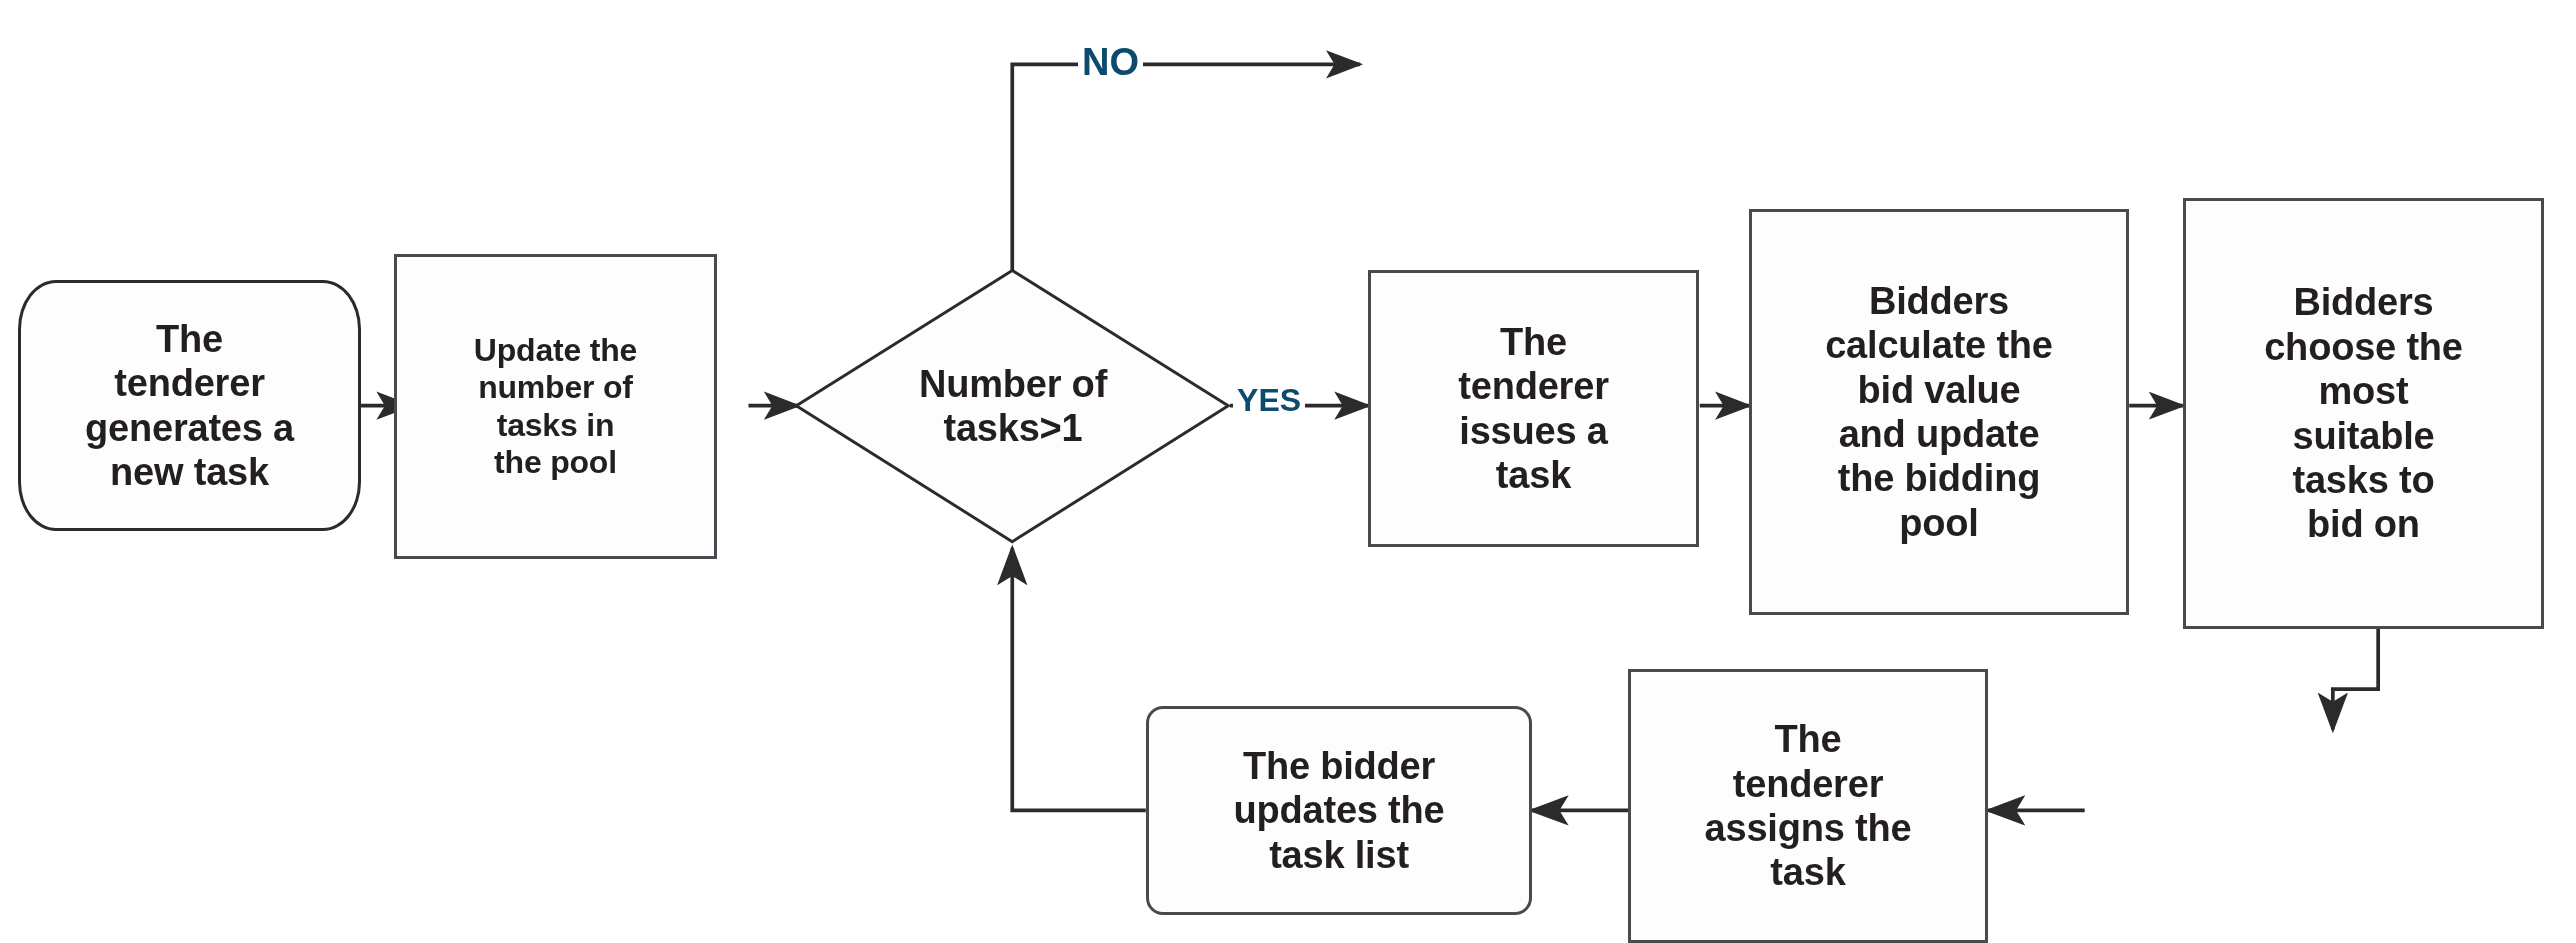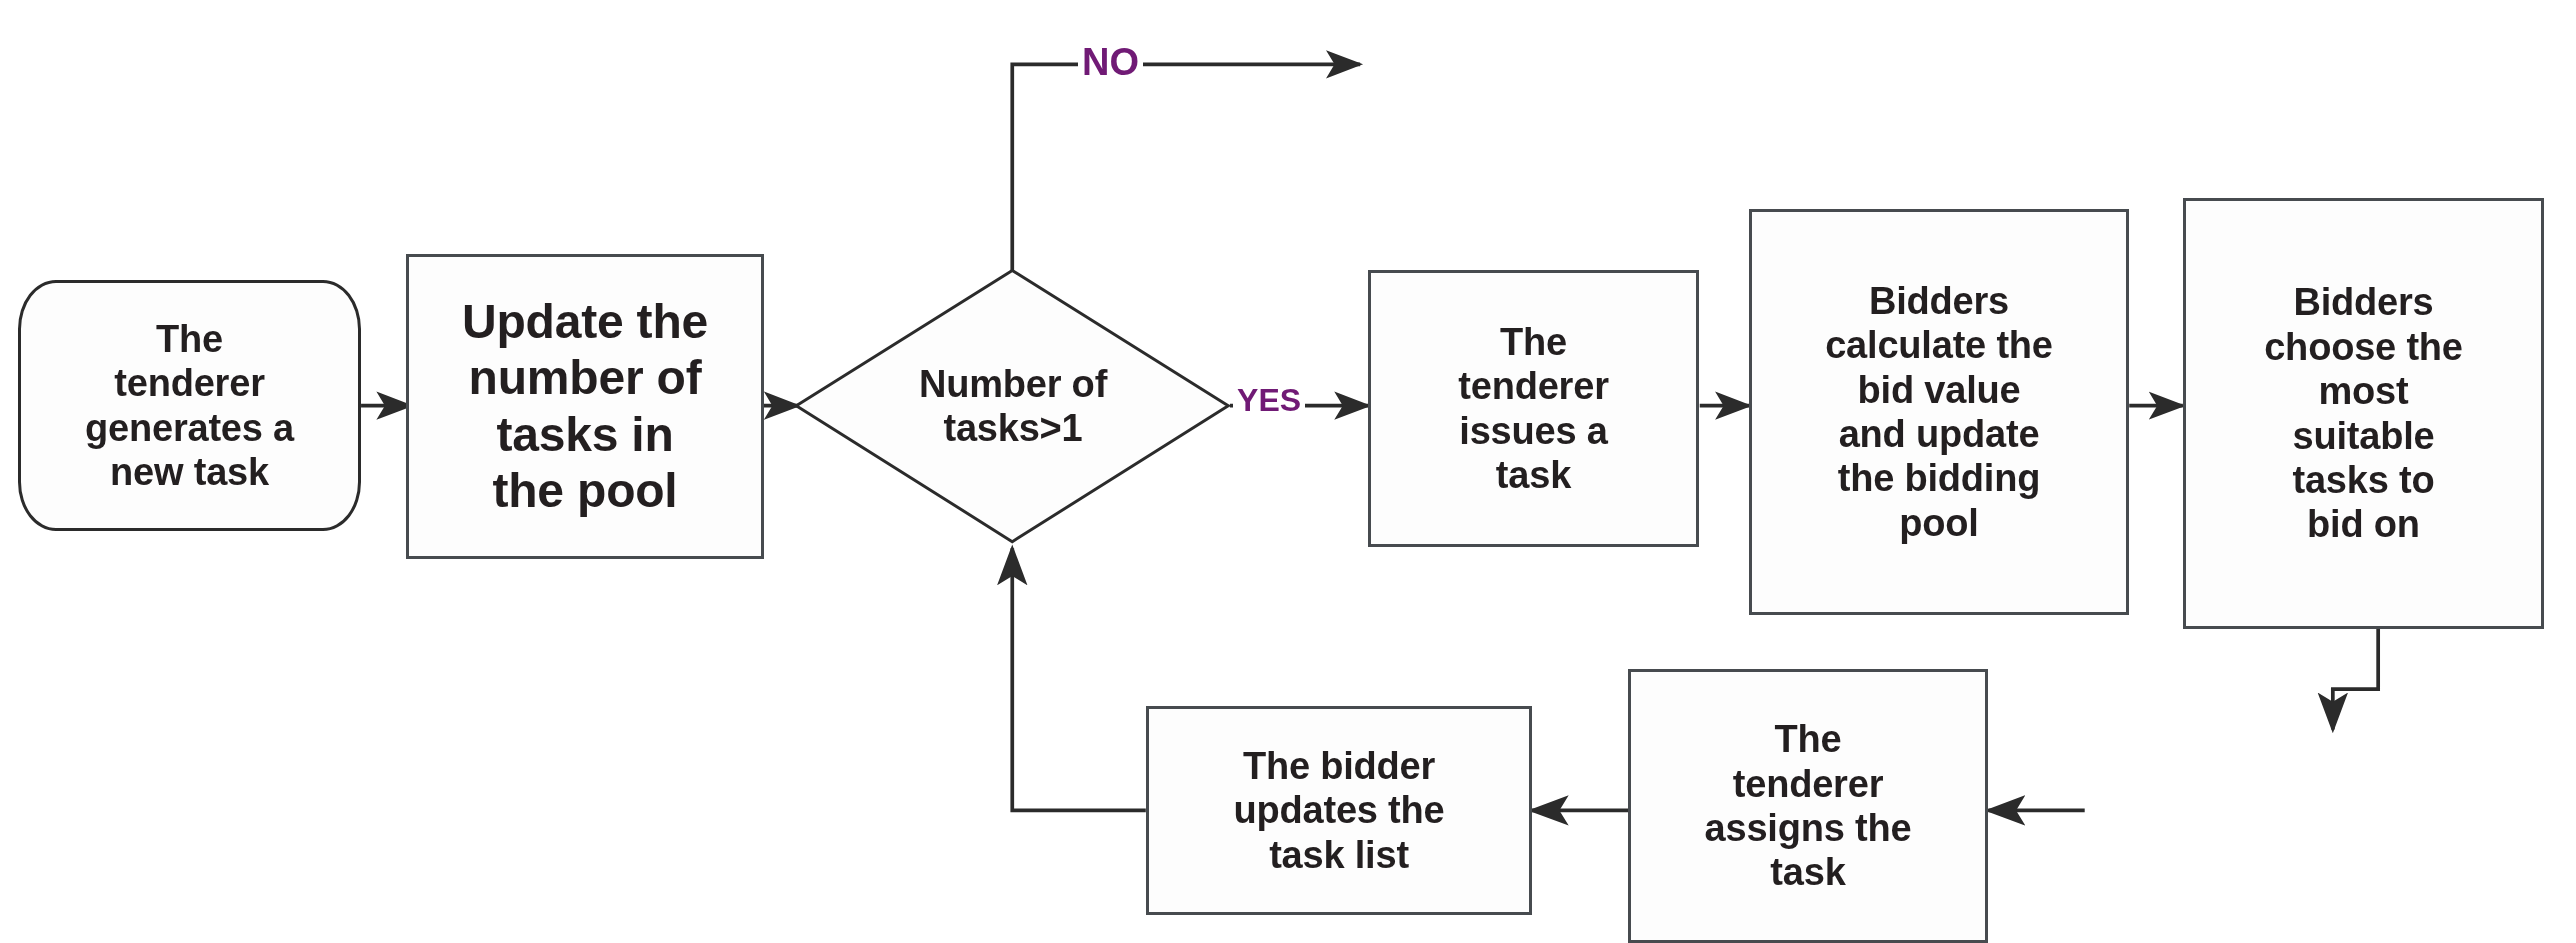--- a/index.html
+++ b/index.html
@@ -58,21 +58,21 @@
     z-index: 2;
     text-align: center;
     font-weight: bold;
     color: #231f20;
     line-height: 1.17;
     white-space: pre-line;
     letter-spacing: -0.2px;
   }
   .edge-label {
     position: absolute;
-    color: #701a75;
+    color: #0c4a6e;
     font-weight: bold;
     background: #ffffff;
     padding: 0 4.1px;
     line-height: 1;
     white-space: nowrap;
   }
 </style>
 </head>
 <body>
 
@@ -114,21 +114,21 @@
     <polygon points="1228,328 1490,492 1228,657 966,492" fill="#fdfdfd" stroke="#2b2b2b" stroke-width="3.6"></polygon>
   </svg>
 
   <div class="node term" style="left:18px; top:280px; width:343px; height:251px; font-size:38px;">
     <span class="txt">The
 tenderer
 generates a
 new task</span>
   </div>
 
-  <div class="node proc" style="left:406px; top:254px; width:358px; height:305px; font-size:48px;">
+  <div class="node proc" style="left:394px; top:254px; width:323px; height:305px; font-size:32px;">
     <span class="txt">Update the
 number of
 tasks in
 the pool</span>
   </div>
 
   <div class="diamond-wrap" style="left:796px; top:270px; width:434px; height:272px;">
     <span class="dtxt" style="font-size:38px;">Number of
 tasks&gt;1</span>
   </div>
@@ -160,21 +160,21 @@
   </div>
 
 
   <div class="node proc" style="left:1628px; top:669px; width:360px; height:274px; font-size:38px;">
     <span class="txt">The
 tenderer
 assigns the
 task</span>
   </div>
 
-  <div class="node proc" style="left:1146px; top:706px; width:386px; height:209px; font-size:38px;">
+  <div class="node proc" style="left:1146px; top:706px; width:386px; height:209px; font-size:38px;border-radius:17px;">
     <span class="txt">The bidder
 updates the
 task list</span>
   </div>
 
   <div class="edge-label" style="left:1078px; top:43px; font-size:38px;">NO</div>
   <div class="edge-label" style="left:1233px; top:384px; font-size:32px;">YES</div>
 
 </div>
 

